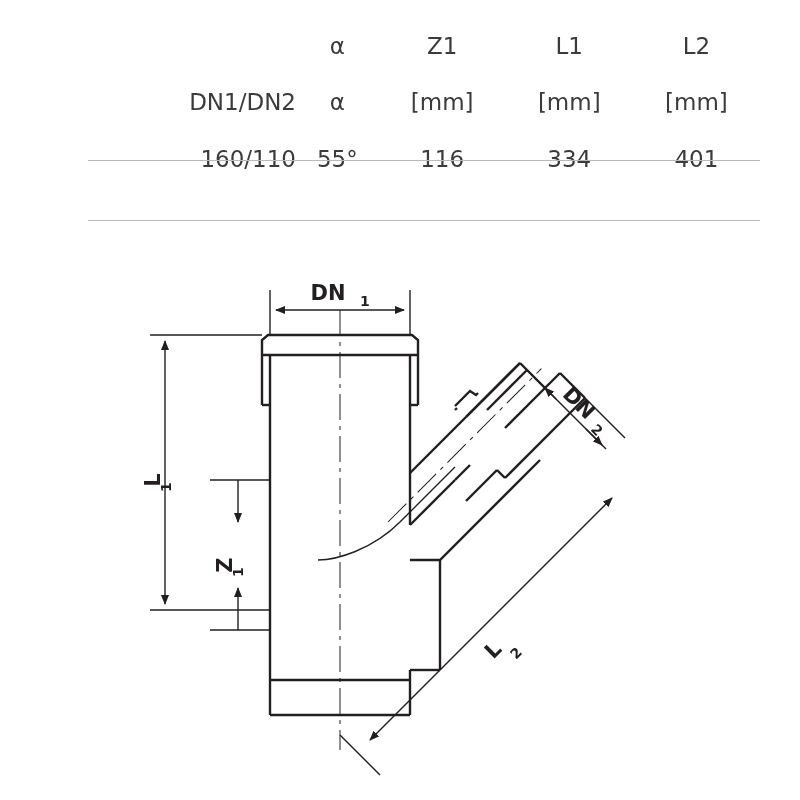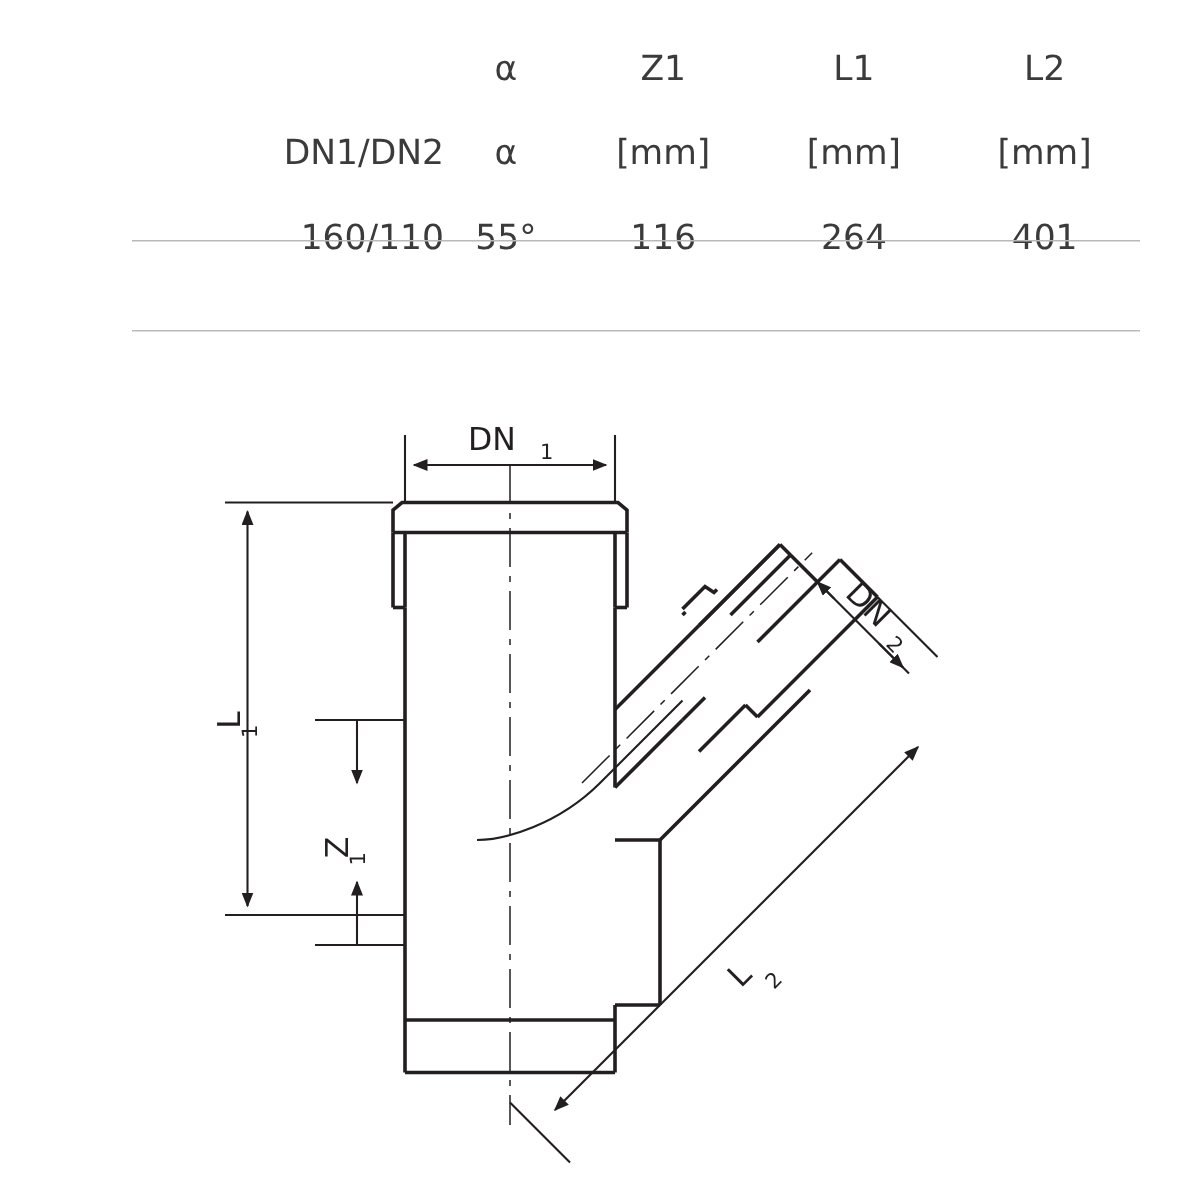--- a/index.html
+++ b/index.html
@@ -55,20 +55,21 @@
   .rule.top { top: 160px; }
   .rule.bottom { top: 220px; }
 
   
   .drawing {
     position: absolute;
     left: 0;
     top: 230px;
     width: 800px;
     height: 570px;
+    font-weight: bold;
   }
   svg { display: block; }
   .lbl {
     font-family: "DejaVu Sans", sans-serif;
     font-size: 21px;
     fill: #231f20;
   }
   .sub {
     font-family: "DejaVu Sans", sans-serif;
     font-size: 14px;
@@ -91,21 +92,21 @@
     <td class="first-col">DN1/DN2</td>
     <td>α</td>
     <td>[mm]</td>
     <td>[mm]</td>
     <td>[mm]</td>
   </tr>
   <tr class="row-data">
     <td class="first-col">160/110</td>
     <td>55°</td>
     <td>116</td>
-    <td>264</td>
+    <td>334</td>
     <td>401</td>
   </tr>
 </tbody>
   </table>
 <div class="rule top"></div>
 <div class="rule bottom"></div>
 
 <div class="drawing">
 <svg width="800" height="570" viewBox="0 0 800 570" xmlns="http://www.w3.org/2000/svg">
   <defs>

